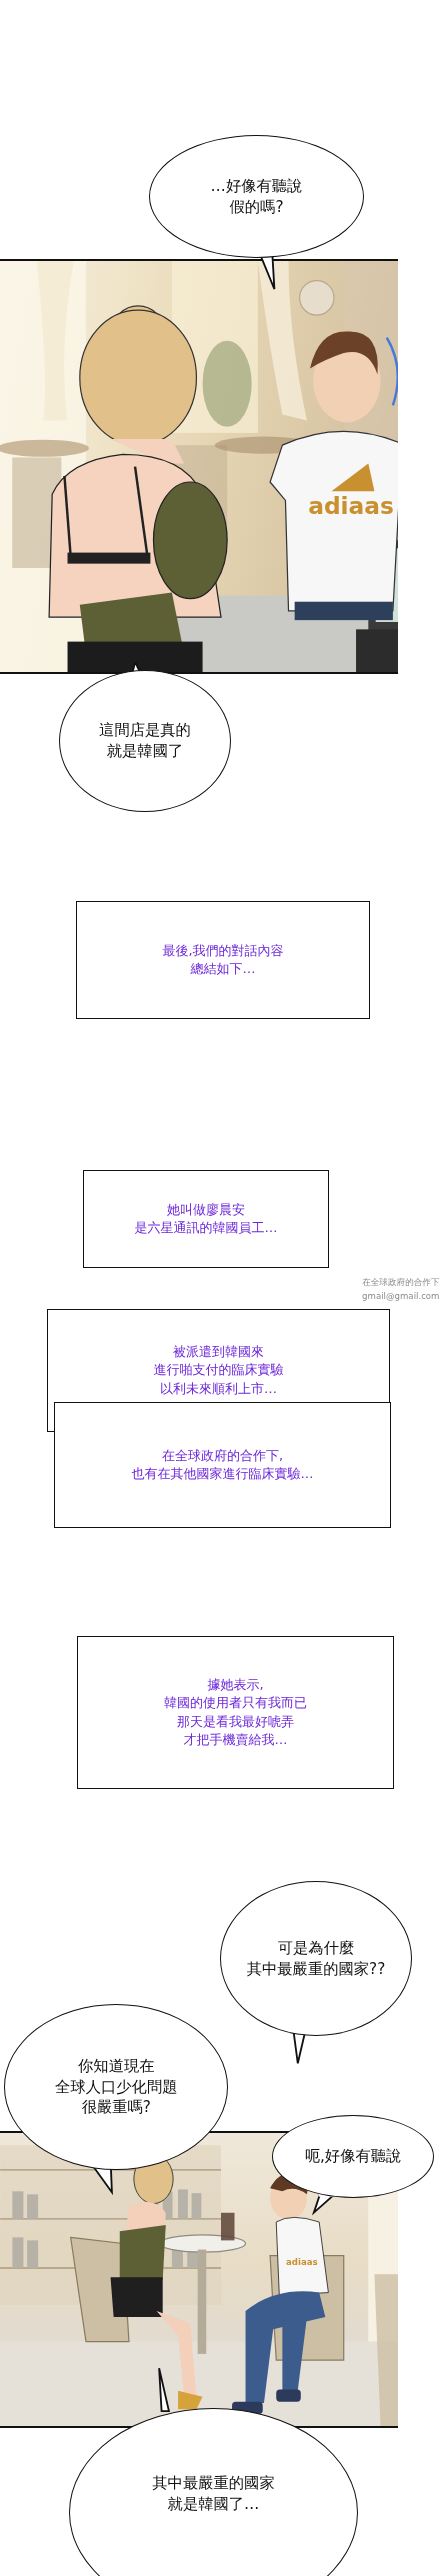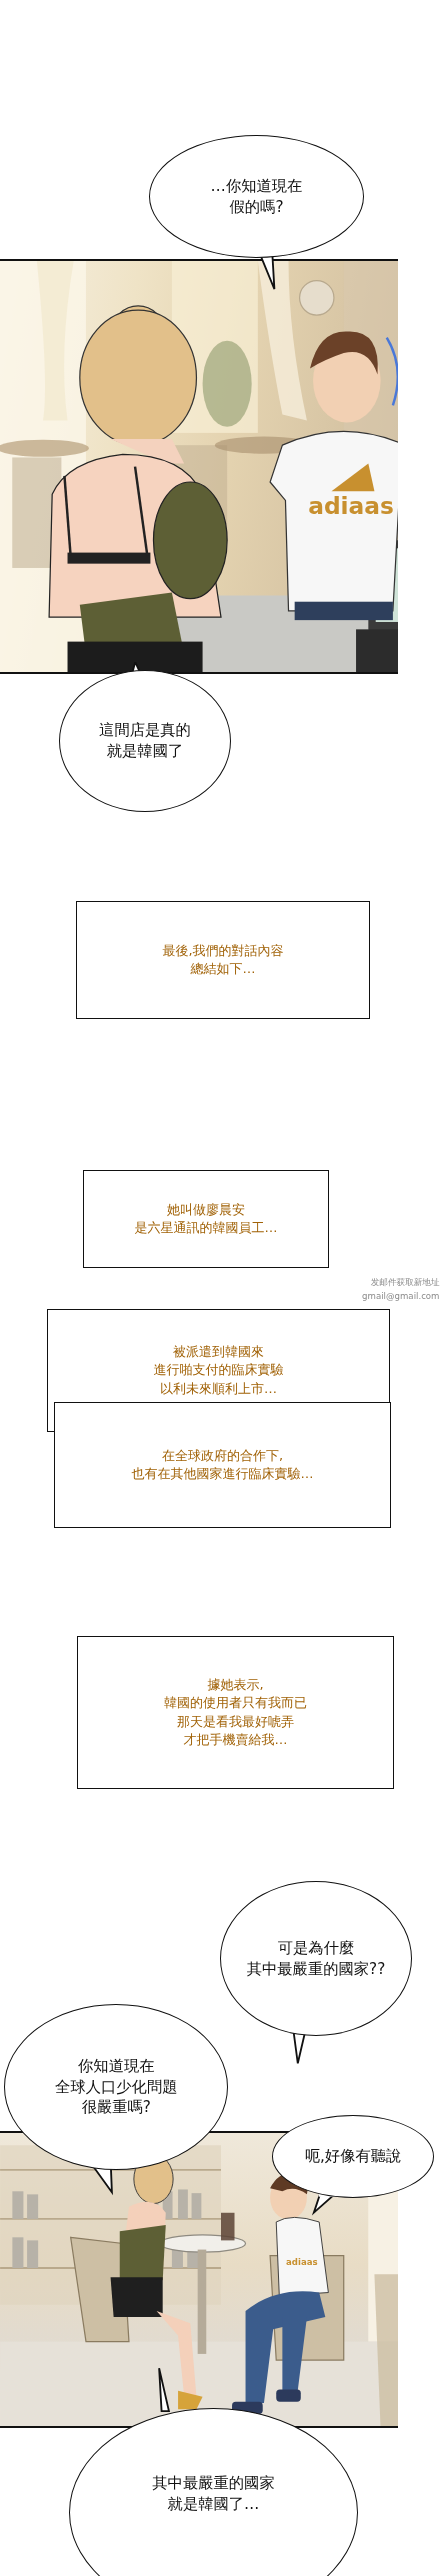--- a/index.html
+++ b/index.html
@@ -5,37 +5,37 @@
   html, body { margin: 0; padding: 0; background: #ffffff; }
   body { width: 442px; height: 2576px; position: relative; overflow: hidden;
          font-family: "DejaVu Sans", "Liberation Sans", sans-serif; color: #111; }
   .bubble { position: absolute; background: #fff; border: 1.8px solid #111; border-radius: 50%;
             display: flex; align-items: center; justify-content: center; text-align: center;
             box-sizing: border-box; z-index: 5; }
   .bubble .txt { font-size: 15.3px; line-height: 1.35; white-space: pre-line; color: #111; }
   .tail { position: absolute; z-index: 4; }
   .caption { position: absolute; background: #fff; border: 1.8px solid #111; box-sizing: border-box;
              display: flex; align-items: center; justify-content: center; text-align: center; z-index: 5; }
-  .caption .txt { font-size: 13px; line-height: 1.4; white-space: pre-line; color: #a16207; }
+  .caption .txt { font-size: 13px; line-height: 1.4; white-space: pre-line; color: #6d28d9; }
   .panel { position: absolute; left: 0; width: 398px; border-top: 2.5px solid #111; border-bottom: 2.5px solid #111;
            box-sizing: border-box; overflow: hidden; }
   .watermark { position: absolute; right: 2.5px; text-align: right; color: #8a8a8a; font-size: 8.6px; line-height: 13.5px; }
   
   #p1 { background: linear-gradient(100deg, #f6f0e2 0%, #efe3c6 30%, #e4d3b0 55%, #d9c7a6 75%, #c9b89a 100%); }
   #p2 { background: linear-gradient(180deg, #efe8da 0%, #e8dcc5 45%, #e2dbcf 70%, #ece6dc 100%); }
 </style>
 </head>
 <body>
 
 <svg class="tail" style="left:245px;top:245px;" width="49" height="49" viewBox="0 0 80 80">
   <polygon points="20,4 44,4 48,72" fill="#fff" stroke="#111" stroke-width="3"></polygon>
   <rect x="17" y="0" width="30" height="6" fill="#fff"></rect>
 </svg>
 <div class="bubble" style="left:149px;top:135px;width:215px;height:123px;">
-  <span class="txt">…你知道現在
+  <span class="txt">…好像有聽說
 假的嗎?</span>
 </div>
 
 <div id="p1" class="panel" style="top:259px;height:415px;">
   <svg width="442" height="415" style="position:absolute;left:0;top:0;" viewBox="0 0 720 676">
 
     <rect x="0" y="0" width="140" height="676" fill="#fbf6e8" opacity="0.8"></rect>
     <rect x="280" y="0" width="140" height="280" fill="#f8efd6" opacity="0.7"></rect>
 
     <path d="M60 0 Q80 200 70 260 L110 260 Q95 150 120 0 Z" fill="#f3ead0" opacity="0.8"></path>
@@ -92,21 +92,21 @@
   <span class="txt">最後,我們的對話內容
 總結如下…</span>
 </div>
 
 <div class="caption" style="left:83px;top:1170px;width:246px;height:98px;">
   <span class="txt">她叫做廖晨安
 是六星通訊的韓國員工…</span>
 </div>
 
 <div class="watermark" style="top:1276px;">
-  <div>发邮件获取新地址</div>
+  <div>在全球政府的合作下</div>
   <div>gmail@gmail.com</div>
 </div>
 
 <div class="caption" style="left:47px;top:1309px;width:343px;height:123px;">
   <span class="txt">被派遣到韓國來
 進行啪支付的臨床實驗
 以利未來順利上市…</span>
 </div>
 
 <div class="caption" style="left:54px;top:1402px;width:337px;height:126px;">

